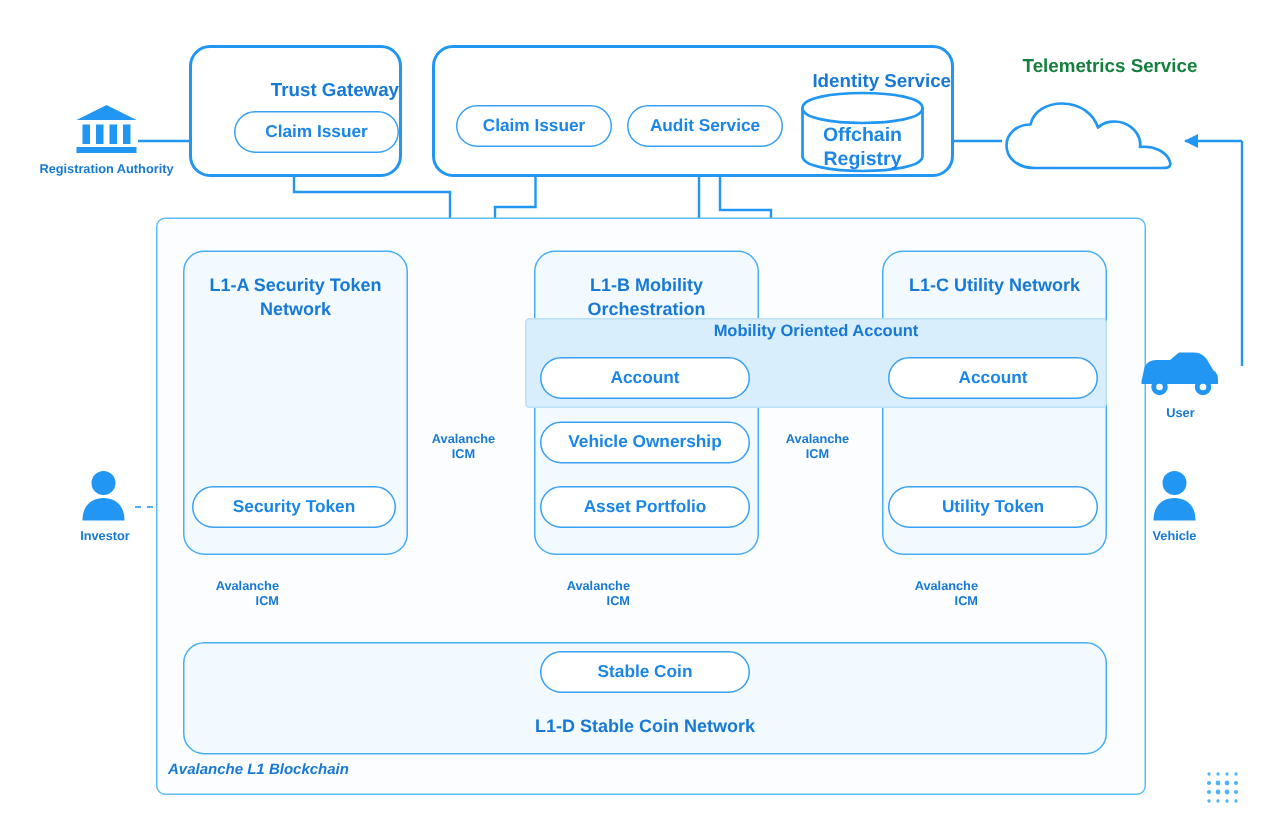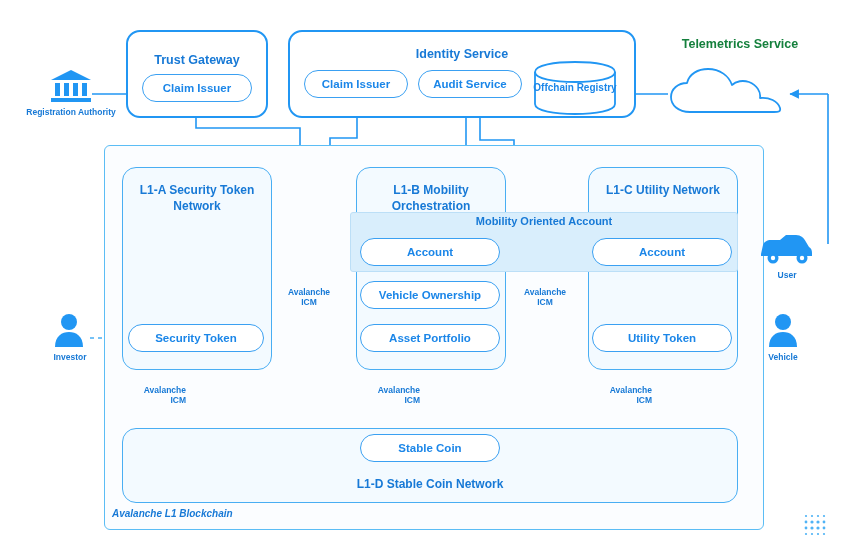--- a/index.html
+++ b/index.html
@@ -21,21 +21,21 @@
     position: absolute;
     left: 0;
     top: 0;
     width: 850px;
     height: 558px;
   }
   .node {
     position: absolute;
     box-sizing: border-box;
     display: flex;
-    align-items: center;
+    align-items: flex-end;
     justify-content: center;
     text-align: center;
     color: #1b86e8;
     font-weight: bold;
   }
   
   .top-box {
     border: 2px solid #2196f3;
     border-radius: 14px;
     background: #ffffff;
@@ -242,21 +242,21 @@
       <div class="pill" style="position:absolute; left:14px; top:2px; width:104px; height:28px;">Claim Issuer</div>
       <div class="pill" style="position:absolute; left:128px; top:2px; width:104px; height:28px;">Audit Service</div>
     </div>
   </div>
 
   <div class="icon-wrap" style="left:531px; top:60px; width:88px; height:56px;">
     <svg width="88" height="56" viewBox="0 0 88 56">
       <path d="M4,12 C4,5 24,2 44,2 C64,2 84,5 84,12 L84,44 C84,51 64,54 44,54 C24,54 4,51 4,44 Z" fill="#ffffff" stroke="#2196f3" stroke-width="1.8"></path>
       <path d="M4,12 C4,19 24,22 44,22 C64,22 84,19 84,12" fill="none" stroke="#2196f3" stroke-width="1.8"></path>
     </svg>
-    <div style="position:absolute; left:0; top:22px; width:88px; text-align:center; font-size:10px; font-weight:bold; color:#1b86e8; line-height:1.25;">Offchain Registry</div>
+    <div style="position:absolute; left:0; top:22px; width:88px; text-align:center; font-size:13px; font-weight:bold; color:#1b86e8; line-height:1.25;">Offchain Registry</div>
   </div>
 
   <div class="ext-label" style="left:640px; top:37px; width:200px; font-size:12.5px; color:#15803d;">Telemetrics Service</div>
   <div class="icon-wrap" style="left:668px; top:66px; width:124px; height:52px;">
     <svg width="124" height="52" viewBox="0 0 124 52">
       <path d="M22,46 C10,46 3,39 3,31 C3,23 10,17 19,17 C21,8 30,3 40,3 C52,3 61,10 64,19 C68,15 75,14 81,16 C89,19 93,26 92,32 C101,31 110,35 112,42 C113,46 110,46 106,46 Z" fill="#ffffff" stroke="#2196f3" stroke-width="1.8" stroke-linejoin="round"></path>
     </svg>
   </div>
 
   <div id="blockchain-container"></div>

